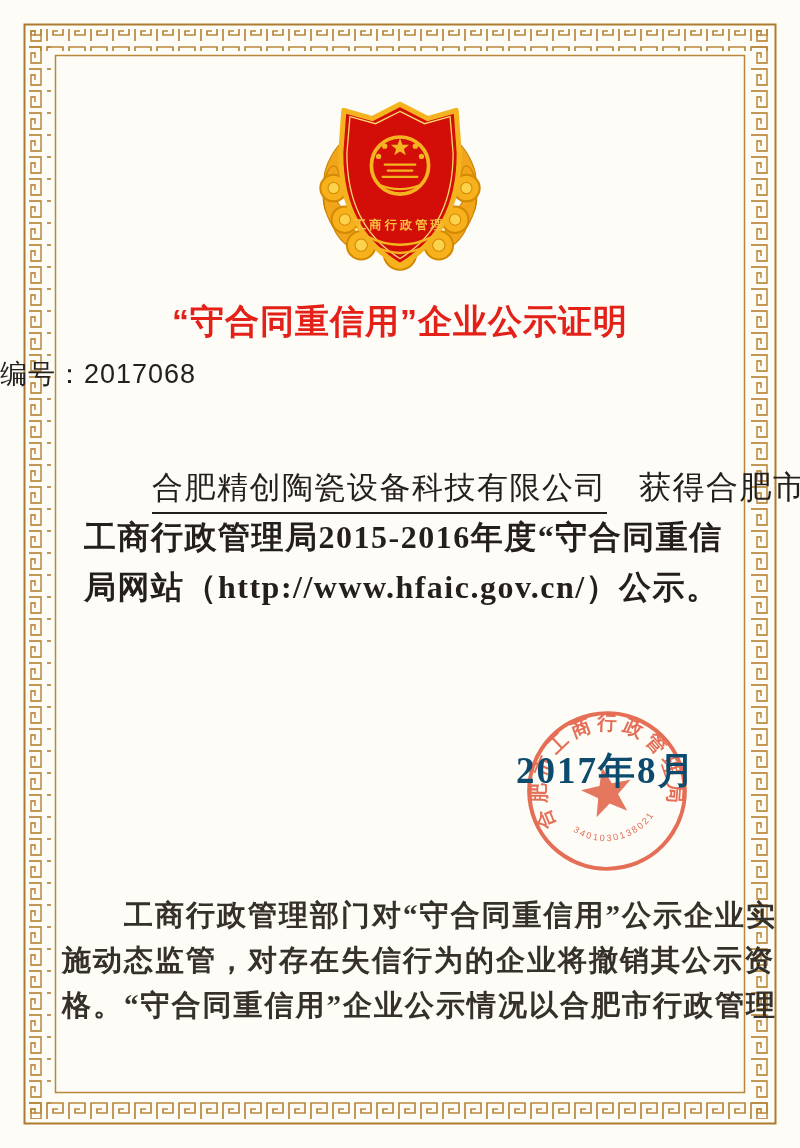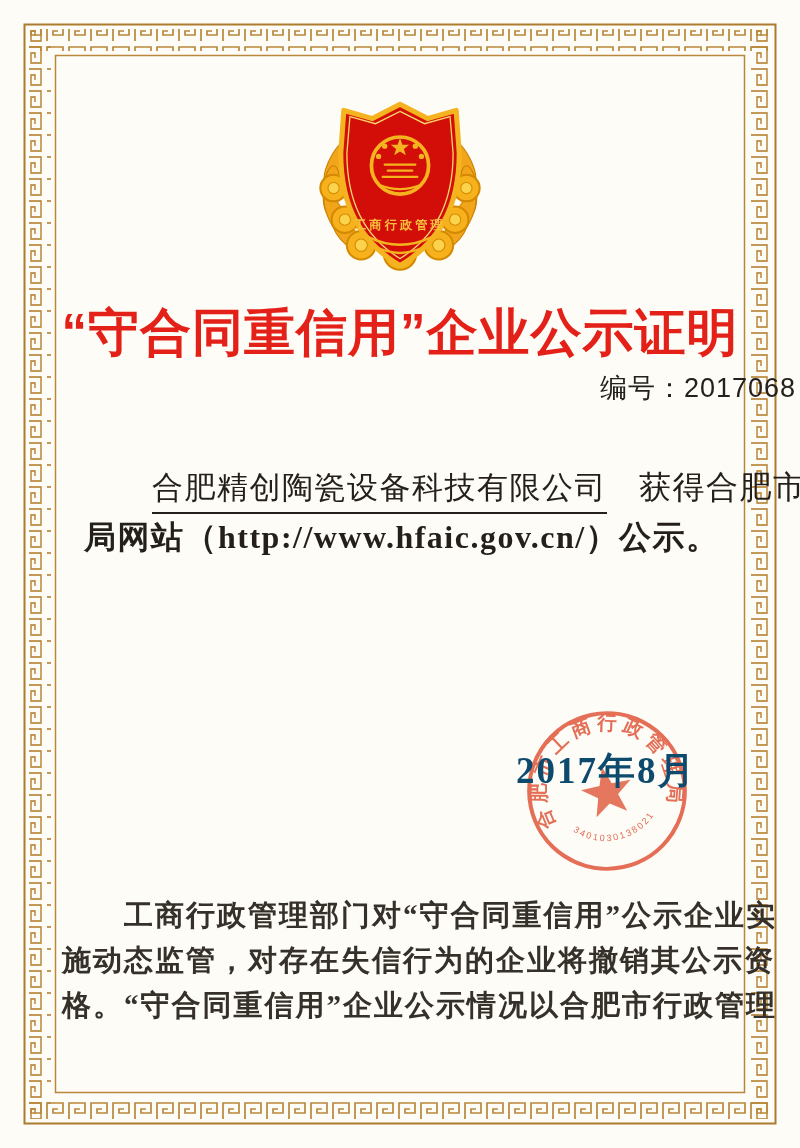--- a/index.html
+++ b/index.html
@@ -17,28 +17,28 @@
     position: absolute; left: 302px; top: 90px;
     width: 196px; height: 192px;
   }
   .emblem-wrap svg { width: 100%; height: 100%; }
 
   .cert-title {
     position: absolute; top: 299px; left: 0; width: 800px;
     text-align: center;
     font-family: "Liberation Sans", sans-serif;
     font-weight: 700;
-    font-size: 51px;
+    font-size: 34px;
     letter-spacing: 1px;
     color: #e32119;
     white-space: nowrap;
   }
   .serial-line {
-    position: absolute; top: 370px; left: 0; width: 796px;
-    text-align: right;
+    position: absolute; top: 356px; left: 0; width: 796px;
+    text-align: left;
     font-family: "Liberation Sans", sans-serif;
     font-size: 27px;
     color: #24201d;
     letter-spacing: 1px;
   }
 
   .body-block {
     position: absolute; left: 84px; top: 466px; width: 636px;
     color: #241f1b;
   }
@@ -171,20 +171,21 @@
 <div class="cert-title">“守合同重信用”企业公示证明</div>
 
 <div class="serial-line">
   <span>编号：</span><span>2017068</span>
 </div>
 
 <div class="body-block">
   <div class="body-line first">
     <span class="company-name">合肥精创陶瓷设备科技有限公司</span><span class="line1-rest">获得合肥市</span>
   </div>
+  <div class="body-line">工商行政管理局2015-2016年度“守合同重信</div>
   <div class="body-line">局网站（http://www.hfaic.gov.cn/）公示。</div>
 </div>
 
 <div class="seal-wrap">
   <svg viewBox="0 0 168 168" xmlns="http://www.w3.org/2000/svg">
     <defs>
       <path id="ringTop" d="M30 110 A60 60 0 1 1 138 110" fill="none"></path>
       <path id="ringBottom" d="M30 94 A57 57 0 0 0 138 94" fill="none"></path>
     </defs>
     <g transform="rotate(-12 84 84)">

